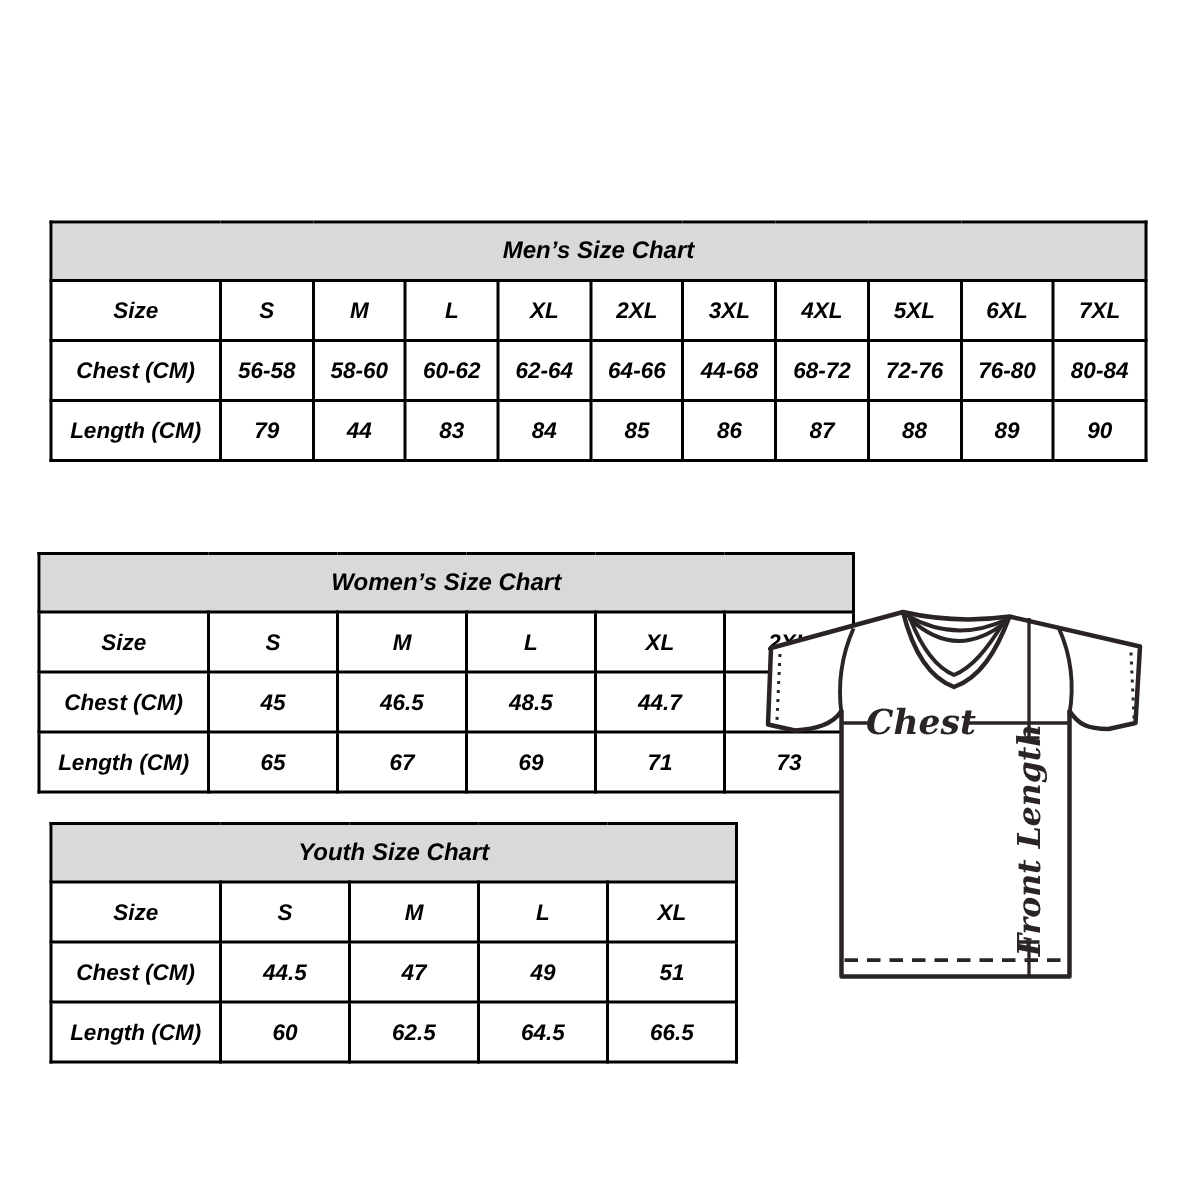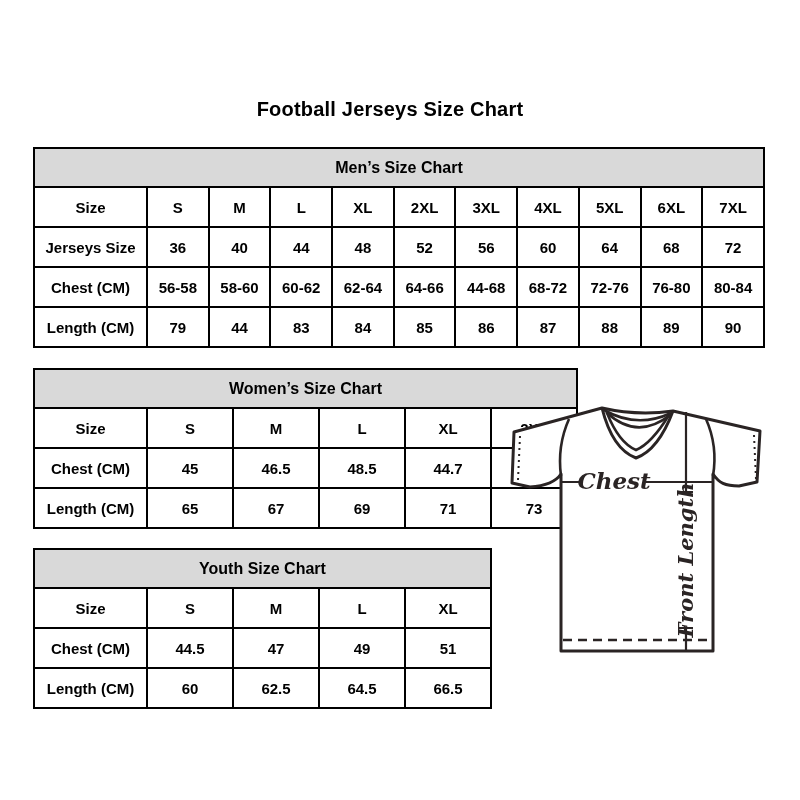--- a/index.html
+++ b/index.html
@@ -18,23 +18,23 @@
     overflow:hidden;
   }
   .page-title{
     position:absolute;
     top:98px;left:0;width:780px;
     text-align:center;
     font-size:20px;
     font-weight:bold;
     letter-spacing:0.2px;
   }
-  .table-wrap{position:absolute;}
+  .table-wrap{position:absolute;font-style:italic;}
   #table-mens{left:33px;top:147px;width:732px;}
-  #table-womens{left:33px;top:368px;width:545px;}
+  #table-womens{left:25px;top:368px;width:545px;}
   #table-youth{left:33px;top:548px;width:459px;border-radius:17px;}
   table.size-table{
     border-collapse:collapse;
     table-layout:fixed;
     width:100%;
   }
   table.size-table th,
   table.size-table td{
     border:2px solid var(--border);
     height:38px;
@@ -63,21 +63,20 @@
     font-style:italic;
     font-weight:bold;
     fill:var(--line);
   }
 </style>
 </head>
 <body>
 
 <div class="page">
 
-  <div class="page-title">Football Jerseys Size Chart</div>
 
   <div class="table-wrap" id="table-mens">
       <table class="size-table">
         <colgroup>
           <col style="width: 113px;">
           <col>
           <col>
           <col>
           <col>
           <col>
@@ -100,33 +99,20 @@
             <td>L</td>
             <td>XL</td>
             <td>2XL</td>
             <td>3XL</td>
             <td>4XL</td>
             <td>5XL</td>
             <td>6XL</td>
             <td>7XL</td>
           </tr>
           <tr>
-            <td>Jerseys Size</td>
-            <td>36</td>
-            <td>40</td>
-            <td>44</td>
-            <td>48</td>
-            <td>52</td>
-            <td>56</td>
-            <td>60</td>
-            <td>64</td>
-            <td>68</td>
-            <td>72</td>
-          </tr>
-          <tr>
             <td>Chest (CM)</td>
             <td>56-58</td>
             <td>58-60</td>
             <td>60-62</td>
             <td>62-64</td>
             <td>64-66</td>
             <td>44-68</td>
             <td>68-72</td>
             <td>72-76</td>
             <td>76-80</td>

